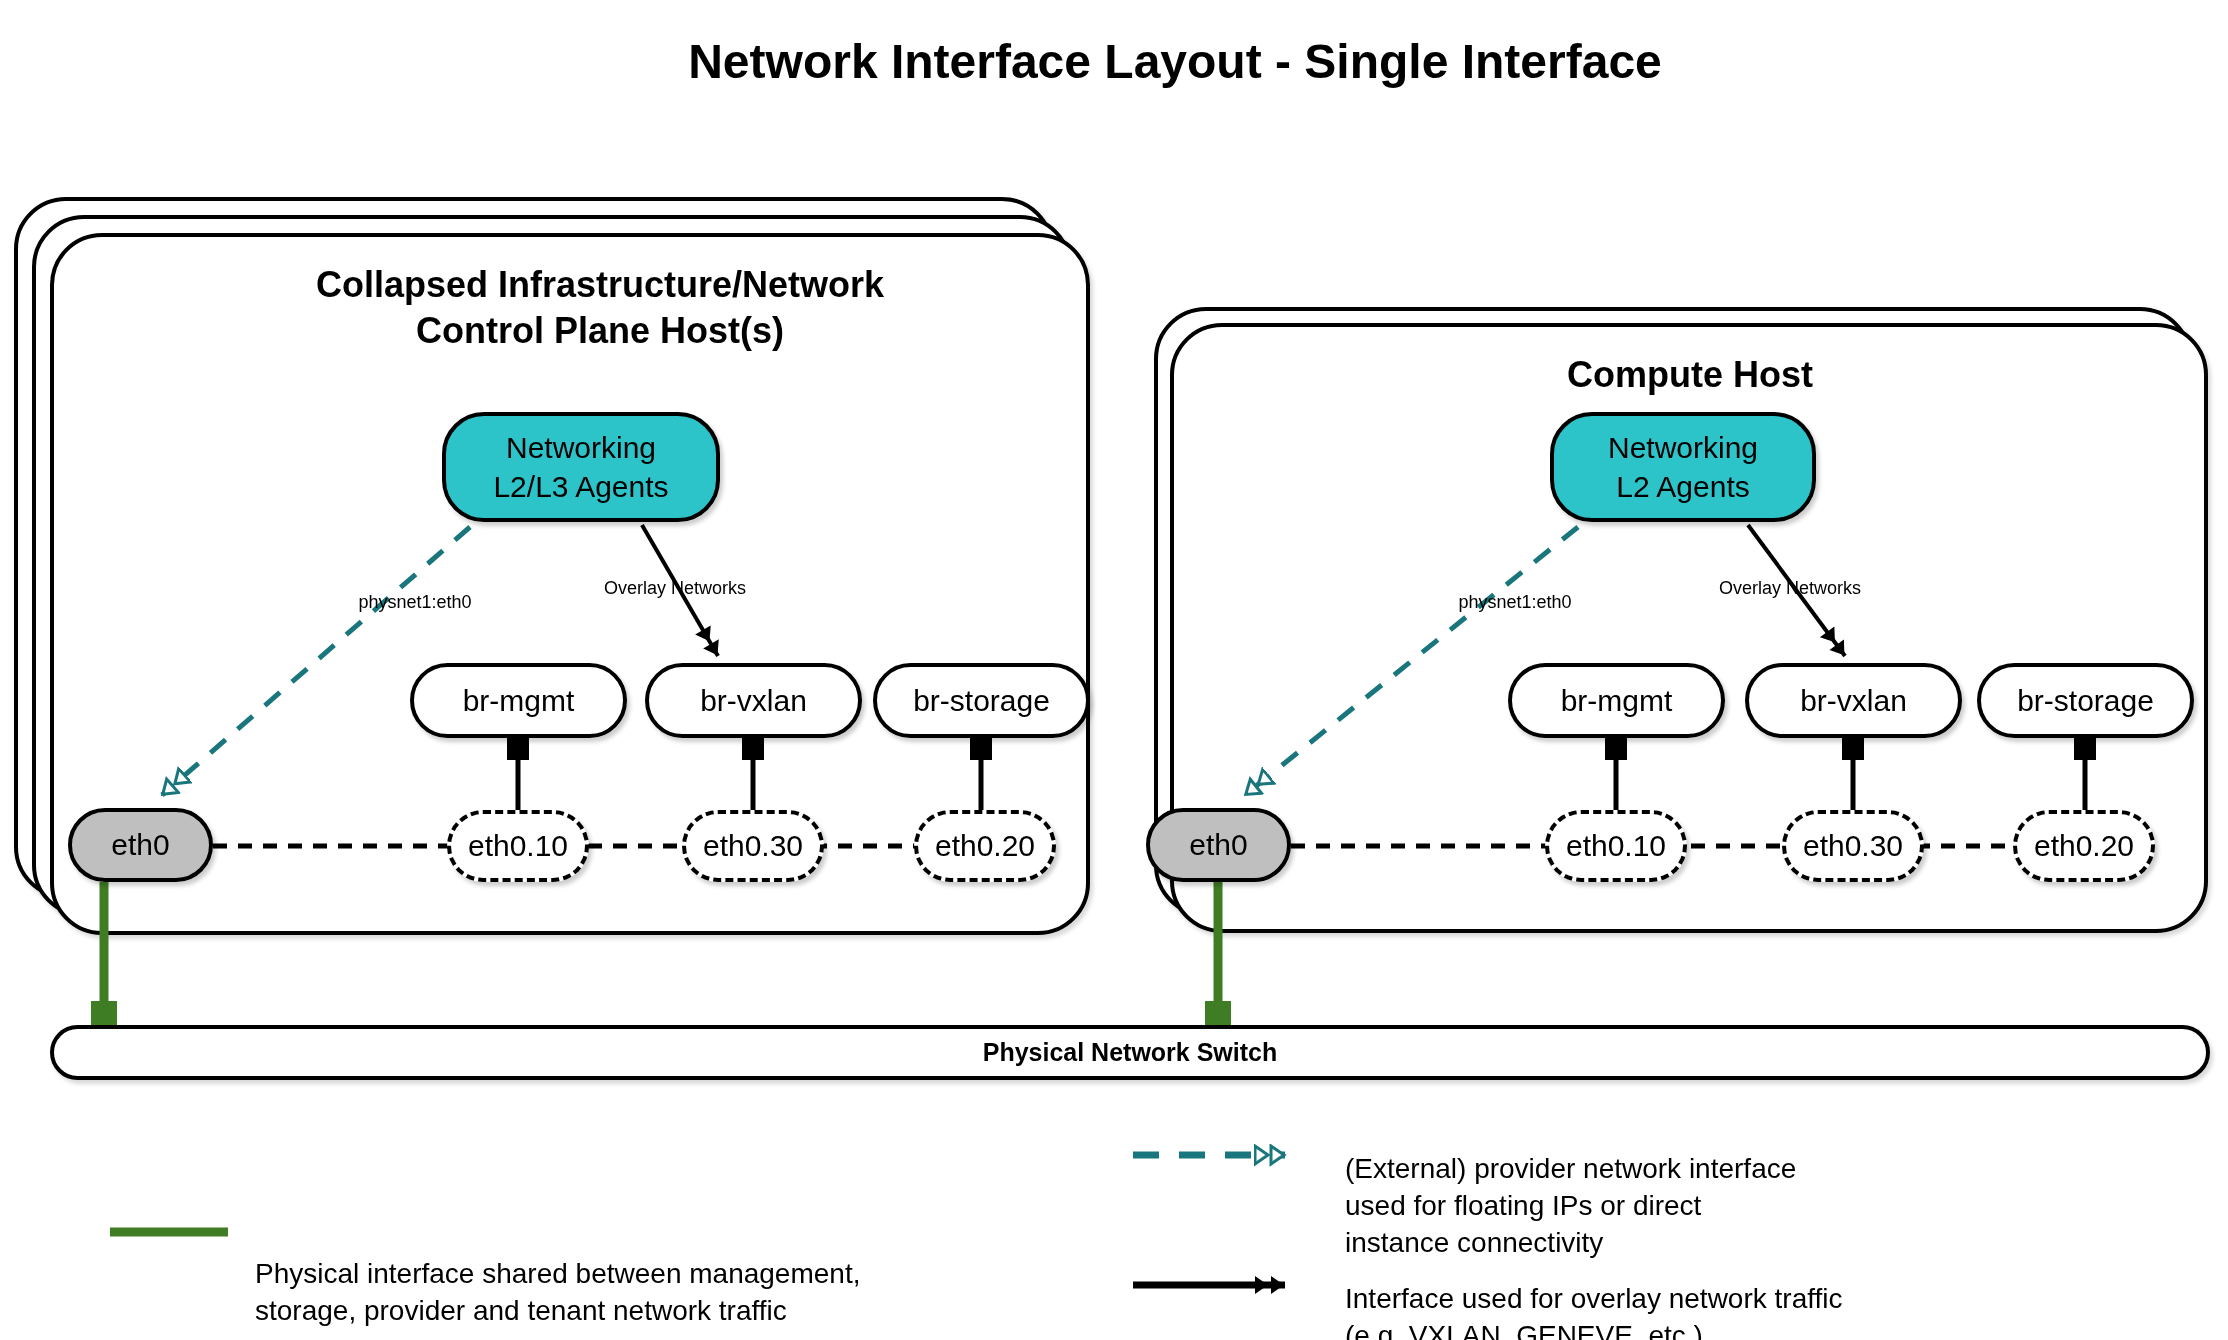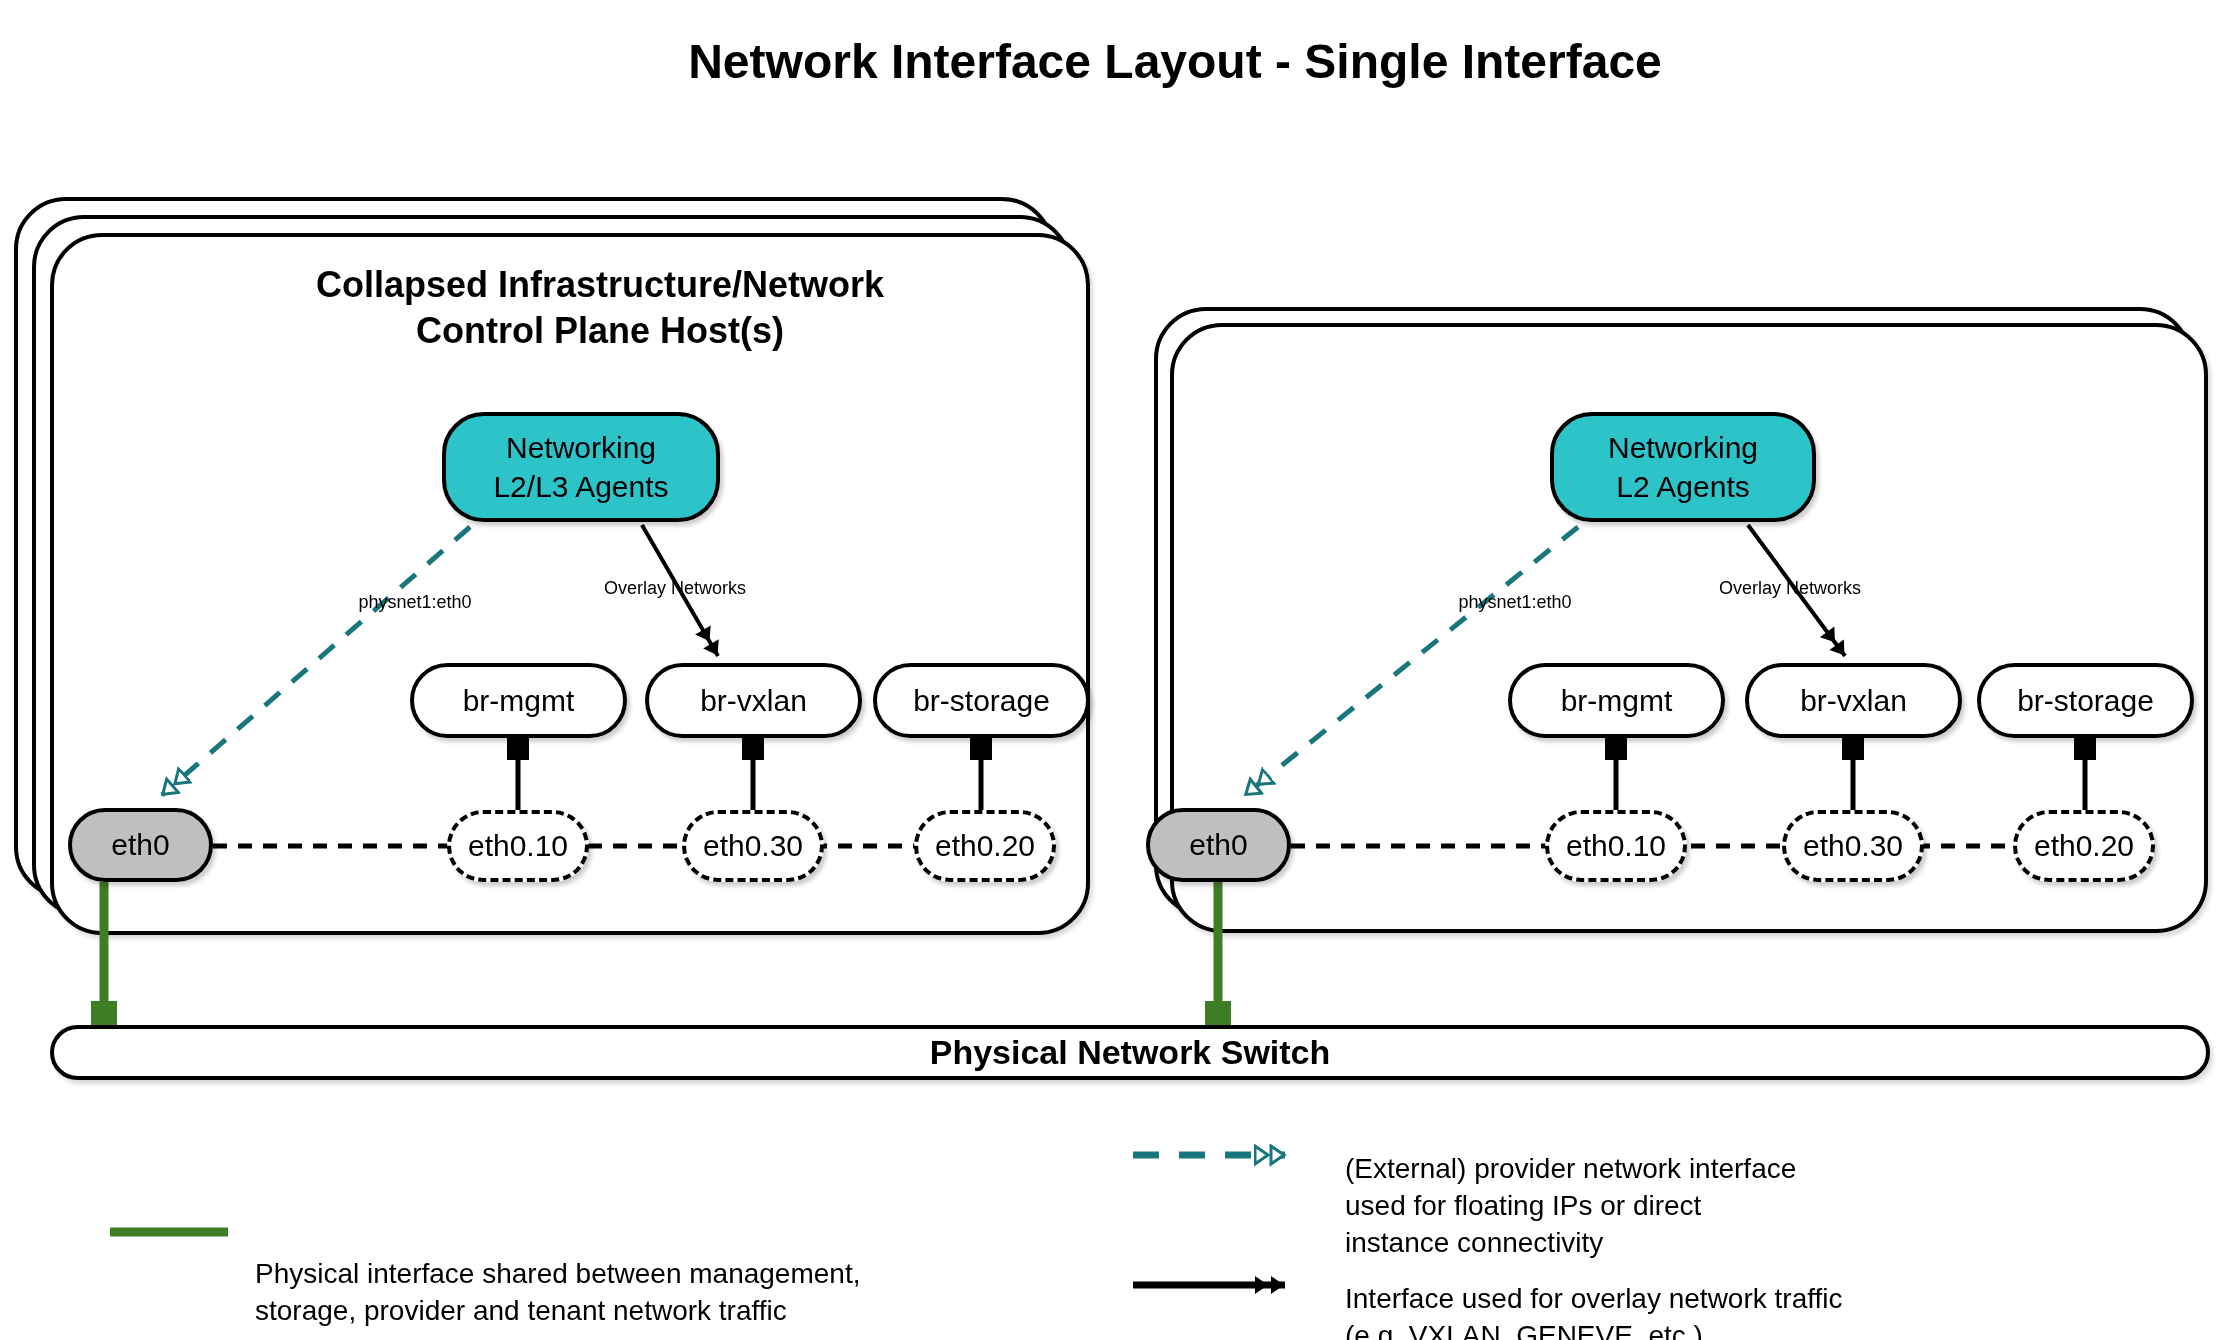--- a/index.html
+++ b/index.html
@@ -36,21 +36,21 @@
   .bridge { width:217px; height:75px; border-radius:40px; }
   .eth    { width:145px; height:74px; border-radius:38px; background:#bfbfbf; }
   .vlan   { width:142px; height:72px; border-radius:38px; border:4px dashed #000; }
 
   .small-label { position:absolute; font-size:18px; text-align:center; }
 
   .switch-bar {
     position:absolute; left:50px; top:1025px; width:2160px; height:55px;
     background:#fff; border:4px solid #000; border-radius:28px;
     display:flex; align-items:center; justify-content:center;
-    font-size:34px; font-weight:bold; box-shadow:3px 4px 4px rgba(0,0,0,0.15);
+    font-size:25px; font-weight:bold; box-shadow:3px 4px 4px rgba(0,0,0,0.15);
   }
 
   .legend-text { position:absolute; font-size:28px; line-height:37px;margin-top:28px; }
 
   svg.overlay { position:absolute; left:0; top:0; z-index:2; }
   .card  { z-index:1; }
   .node, .host-title, .small-label { z-index:3; }
 </style>
 </head>
 <body>
@@ -136,20 +136,23 @@
 
   <div class="node bridge" style="left:410px; top:663px;">br-mgmt</div>
   <div class="node bridge" style="left:645px; top:663px;">br-vxlan</div>
   <div class="node bridge" style="left:873px; top:663px;">br-storage</div>
 
   <div class="node eth" style="left:68px; top:808px;">eth0</div>
   <div class="node vlan" style="left:447px; top:810px;">eth0.10</div>
   <div class="node vlan" style="left:682px; top:810px;">eth0.30</div>
   <div class="node vlan" style="left:914px; top:810px;">eth0.20</div>
 
+  <div class="host-title" style="left:1190px; top:352px; width:1000px;">
+    <div>Compute Host</div>
+  </div>
 
   <div class="node agent" style="left:1550px; top:412px; width:266px; height:110px;">
     <div>Networking</div>
     <div>L2 Agents</div>
   </div>
 
   <div class="small-label" style="left:1390px; top:592px; width:250px;">physnet1:eth0</div>
   <div class="small-label" style="left:1665px; top:578px; width:250px;">Overlay Networks</div>
 
   <div class="node bridge" style="left:1508px; top:663px;">br-mgmt</div>

